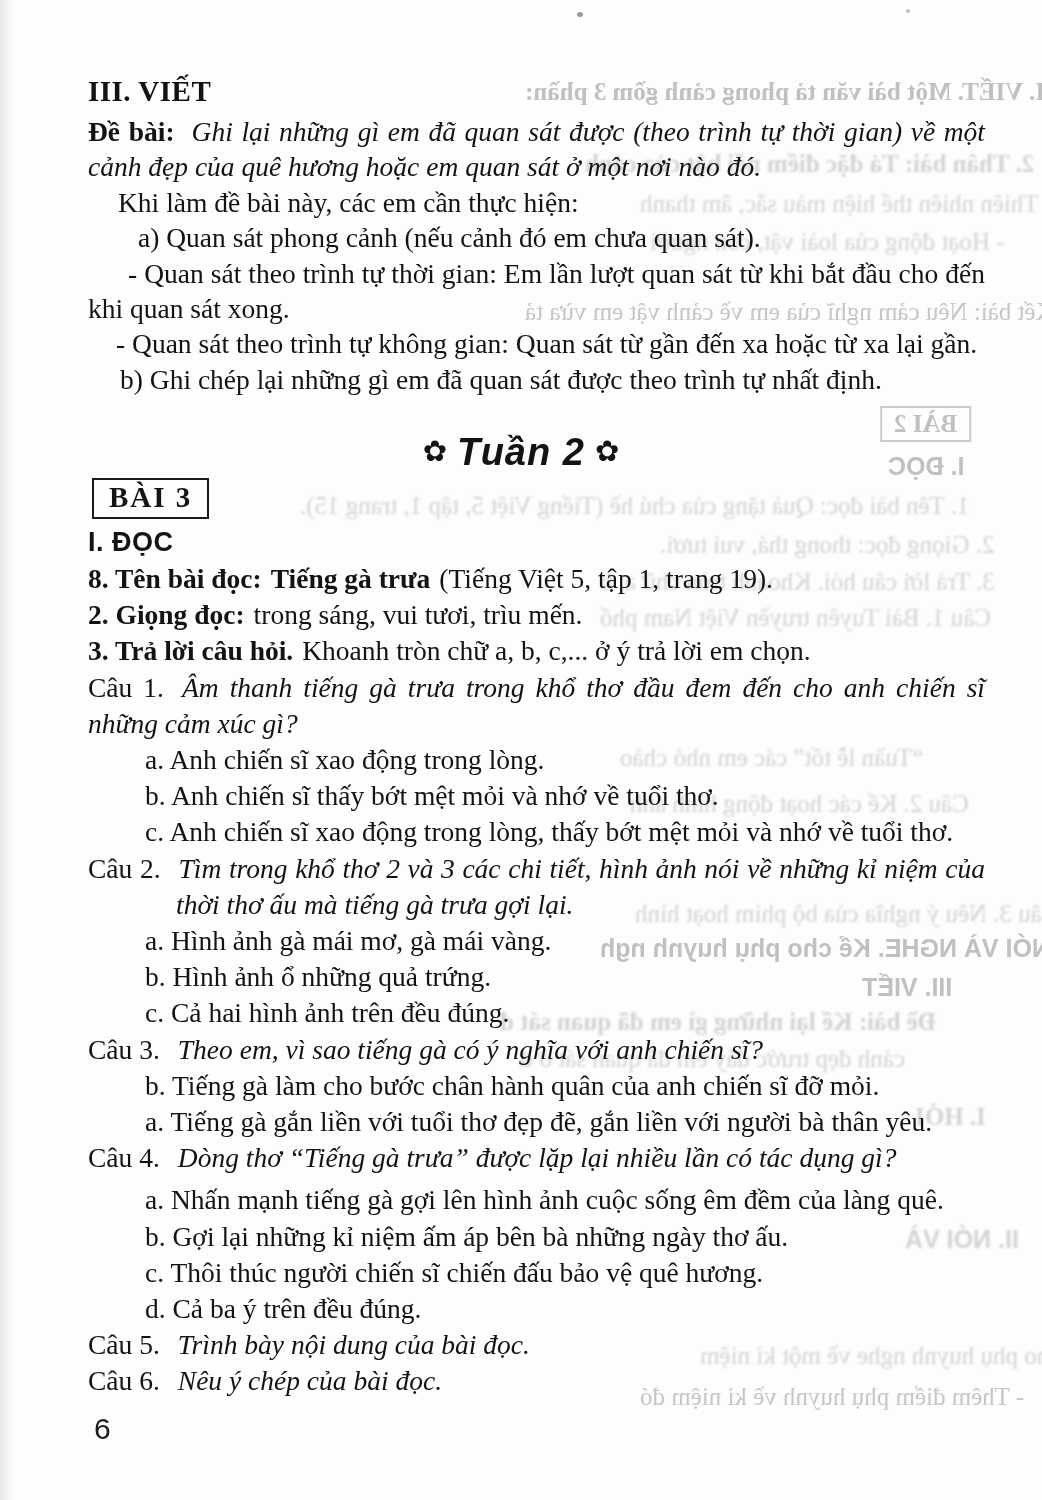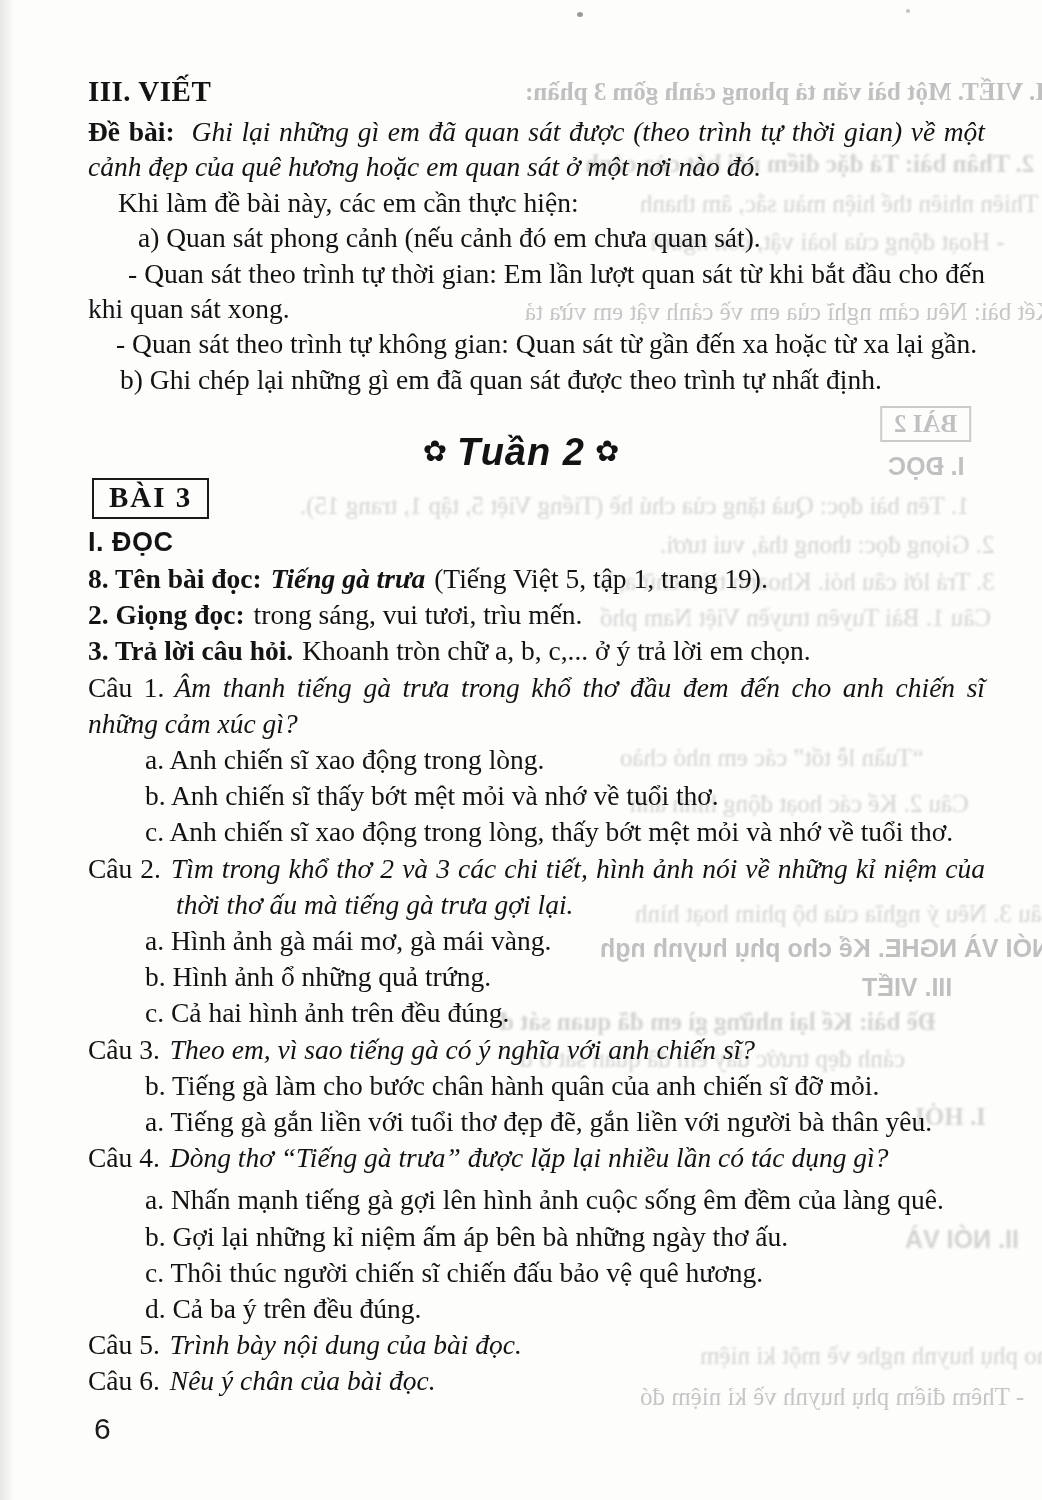--- a/index.html
+++ b/index.html
@@ -73,23 +73,23 @@
   .h-doc{
     position:absolute;left:88px;top:527px;
     font-family:"Liberation Sans",sans-serif;
     font-weight:bold;font-size:27px;letter-spacing:.5px;
   }
 
   .sec-doc{position:absolute;left:88px;top:561px;width:897px;}
   .sec-doc p{margin:0;font-size:27.5px;line-height:36.2px;}
   .one-line{white-space:nowrap;}
   .lbl{font-weight:bold;margin-right:9px;}
-  .title-it{font-weight:bold;font-style:italic;margin-right:9px;}
+  .title-it{font-weight:bold;margin-right:9px;}
   .q{text-align:justify;}
-  .q-label{margin-right:10px;}
+  .q-label{margin-right:18px;}
   .q-text{font-style:italic;}
   .q-hang{padding-left:88px;text-indent:-88px;}
   .opt{
     font-size:27.5px;line-height:36.2px;
     padding-left:57px;white-space:nowrap;
   }
   .gap-sm{margin-top:6px;}
 
   .pageno{
     position:absolute;left:94px;top:1412px;
@@ -166,18 +166,18 @@
     <div class="opt">b. Tiếng gà làm cho bước chân hành quân của anh chiến sĩ đỡ mỏi.</div>
     <div class="opt">a. Tiếng gà gắn liền với tuổi thơ đẹp đẽ, gắn liền với người bà thân yêu.</div>
 
     <p class="q one-line"><span class="q-label">Câu 4.</span><span class="q-text">Dòng thơ “Tiếng gà trưa” được lặp lại nhiều lần có tác dụng gì?</span></p>
     <div class="opt gap-sm">a. Nhấn mạnh tiếng gà gợi lên hình ảnh cuộc sống êm đềm của làng quê.</div>
     <div class="opt">b. Gợi lại những kỉ niệm ấm áp bên bà những ngày thơ ấu.</div>
     <div class="opt">c. Thôi thúc người chiến sĩ chiến đấu bảo vệ quê hương.</div>
     <div class="opt">d. Cả ba ý trên đều đúng.</div>
 
     <p class="q one-line"><span class="q-label">Câu 5.</span><span class="q-text">Trình bày nội dung của bài đọc.</span></p>
-    <p class="q one-line"><span class="q-label">Câu 6.</span><span class="q-text">Nêu ý chân của bài đọc.</span></p>
+    <p class="q one-line"><span class="q-label">Câu 6.</span><span class="q-text">Nêu ý chép của bài đọc.</span></p>
   </div>
 
   <div class="pageno">6</div>
 
 </div>
 
 </body></html>

